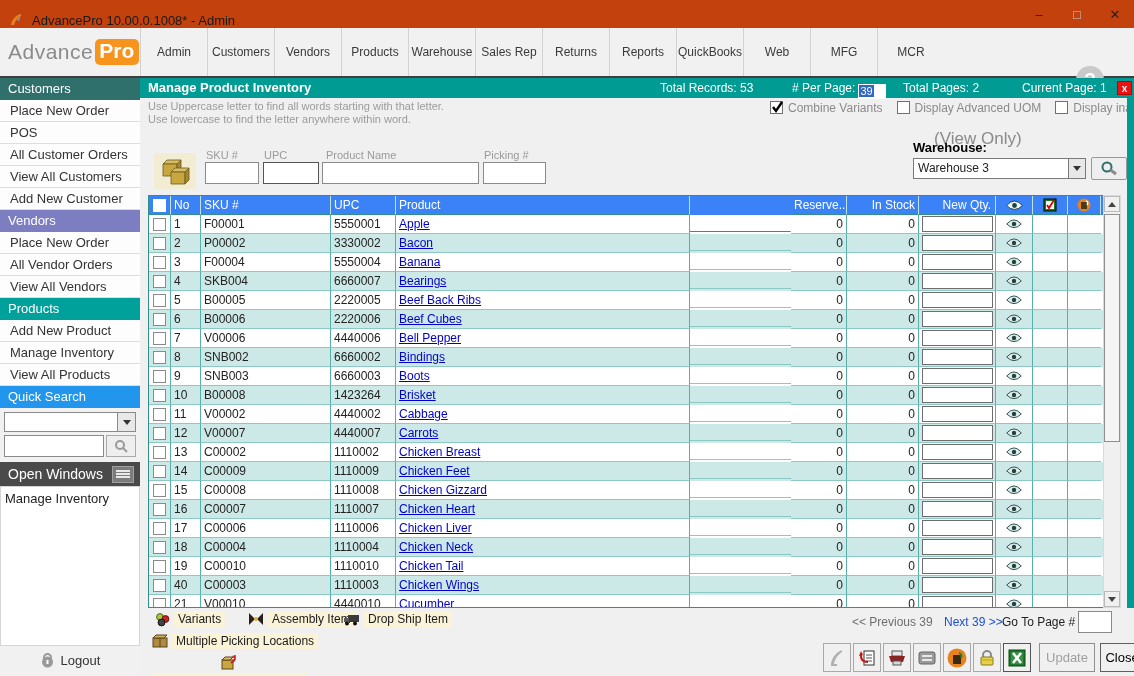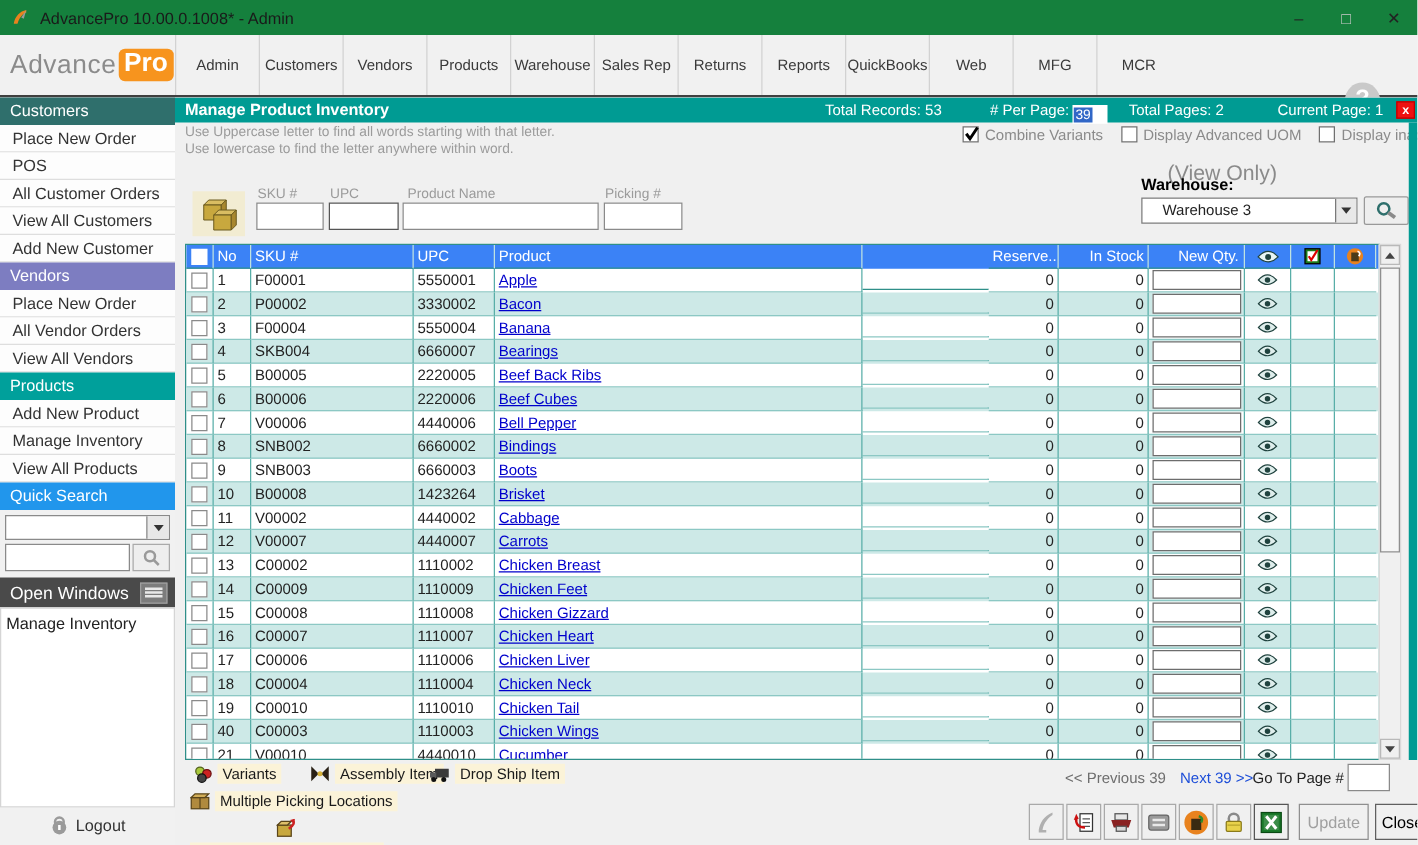--- a/index.html
+++ b/index.html
@@ -1,20 +1,20 @@
 <!DOCTYPE html>
 <html><head>
 <meta charset="utf-8">
 <style>
   * { margin:0; padding:0; box-sizing:border-box; }
   body { font-family:"Liberation Sans", sans-serif; background:#d0d0d0; }
   .window { position:relative; width:1134px; height:676px; background:#fff; overflow:hidden; font-size:12px; color:#222; }
 
   
-  .titlebar { position:absolute; left:0; top:0; width:1134px; height:28px; background:#15803d; display:flex; align-items:center; }
+  .titlebar { position:absolute; left:0; top:0; width:1134px; height:28px; background:#c2410c; display:flex; align-items:flex-end; }
   .app-icon { width:16px; height:16px; margin:0 8px 0 8px; }
   .title-text { font-size:13px; color:#1a1a1a; }
   .win-controls { position:absolute; right:0; top:0; height:28px; display:flex; }
   .win-btn { width:38px; height:28px; display:flex; align-items:center; justify-content:center; font-size:13px; color:#222; cursor:default; }
   .win-btn.max { color:#c9c9c9; }
 
   
   .navbar { position:absolute; left:0; top:28px; width:1134px; height:50px; background:#f1f1f1; border-bottom:2px solid #3f3f3f; display:flex; align-items:stretch; }
   .logo { width:140px; display:flex; align-items:center; padding-left:8px; }
   .logo-advance { font-size:21px; color:#8b8b8b; letter-spacing:0.5px; }
@@ -60,21 +60,21 @@
   .view-only { font-size:17px; margin-top:14px; text-align:center; }
 
   .filter-icon-box { position:absolute; left:14px; top:75px; width:42px; height:36px; background:#f2ecd2; display:flex; align-items:center; justify-content:center; }
   .flabel { position:absolute; top:71px; font-size:11px; color:#9b9b9b; }
   .finput { position:absolute; top:84px; height:22px; border:1px solid #8a8a8a; background:#fff; }
   .lab-sku { left:66px; } .lab-upc { left:124px; } .lab-prod { left:186px; } .lab-pick { left:344px; }
   .in-sku { left:65px; width:54px; } .in-upc { left:123px; width:56px; border:1px solid #555; }
   .in-prod { left:182px; width:157px; } .in-pick { left:343px; width:63px; }
 
   .wh-label { position:absolute; left:773px; top:62px; font-size:13px; font-weight:bold; color:#000; }
-  .wh-combo { position:absolute; left:773px; top:80px; width:173px; height:21px; background:#fff; border:1px solid #7a7a7a; font-size:12px; line-height:19px; padding-left:16px; }
+  .wh-combo { position:absolute; left:773px; top:80px; width:173px; height:21px; background:#fff; border:1px solid #7a7a7a; font-size:12px; line-height:19px; padding-left:4px; }
   .wh-combo .arrow-box { position:absolute; right:0; top:0; width:17px; height:19px; background:#e8e8e8; border-left:1px solid #7a7a7a; display:flex; align-items:center; justify-content:center; }
   .wh-mag-btn { position:absolute; left:951px; top:79px; width:36px; height:23px; background:#eee; border:1px solid #999; border-radius:2px; display:flex; align-items:center; justify-content:center; }
 
   
   .grid { position:absolute; left:8px; top:117px; width:956px; height:413px; border:1px solid #2f8f89; background:#fff; overflow:hidden; }
   .g-row { display:flex; height:19px; }
   .g-head { background:#3b82f6; color:#fff; }
   .g-head .g-cell { border-right:1px solid #bfe2e0; border-bottom:1px solid #2f8f89; }
   .g-cell { flex:none; overflow:hidden; white-space:nowrap; font-size:12px; line-height:18px; padding:0 3px; border-right:1px solid #58aea8; border-bottom:1px solid #8cc8c4; }
   .c-cb { width:22px; display:flex; align-items:center; justify-content:center; padding:0; }

